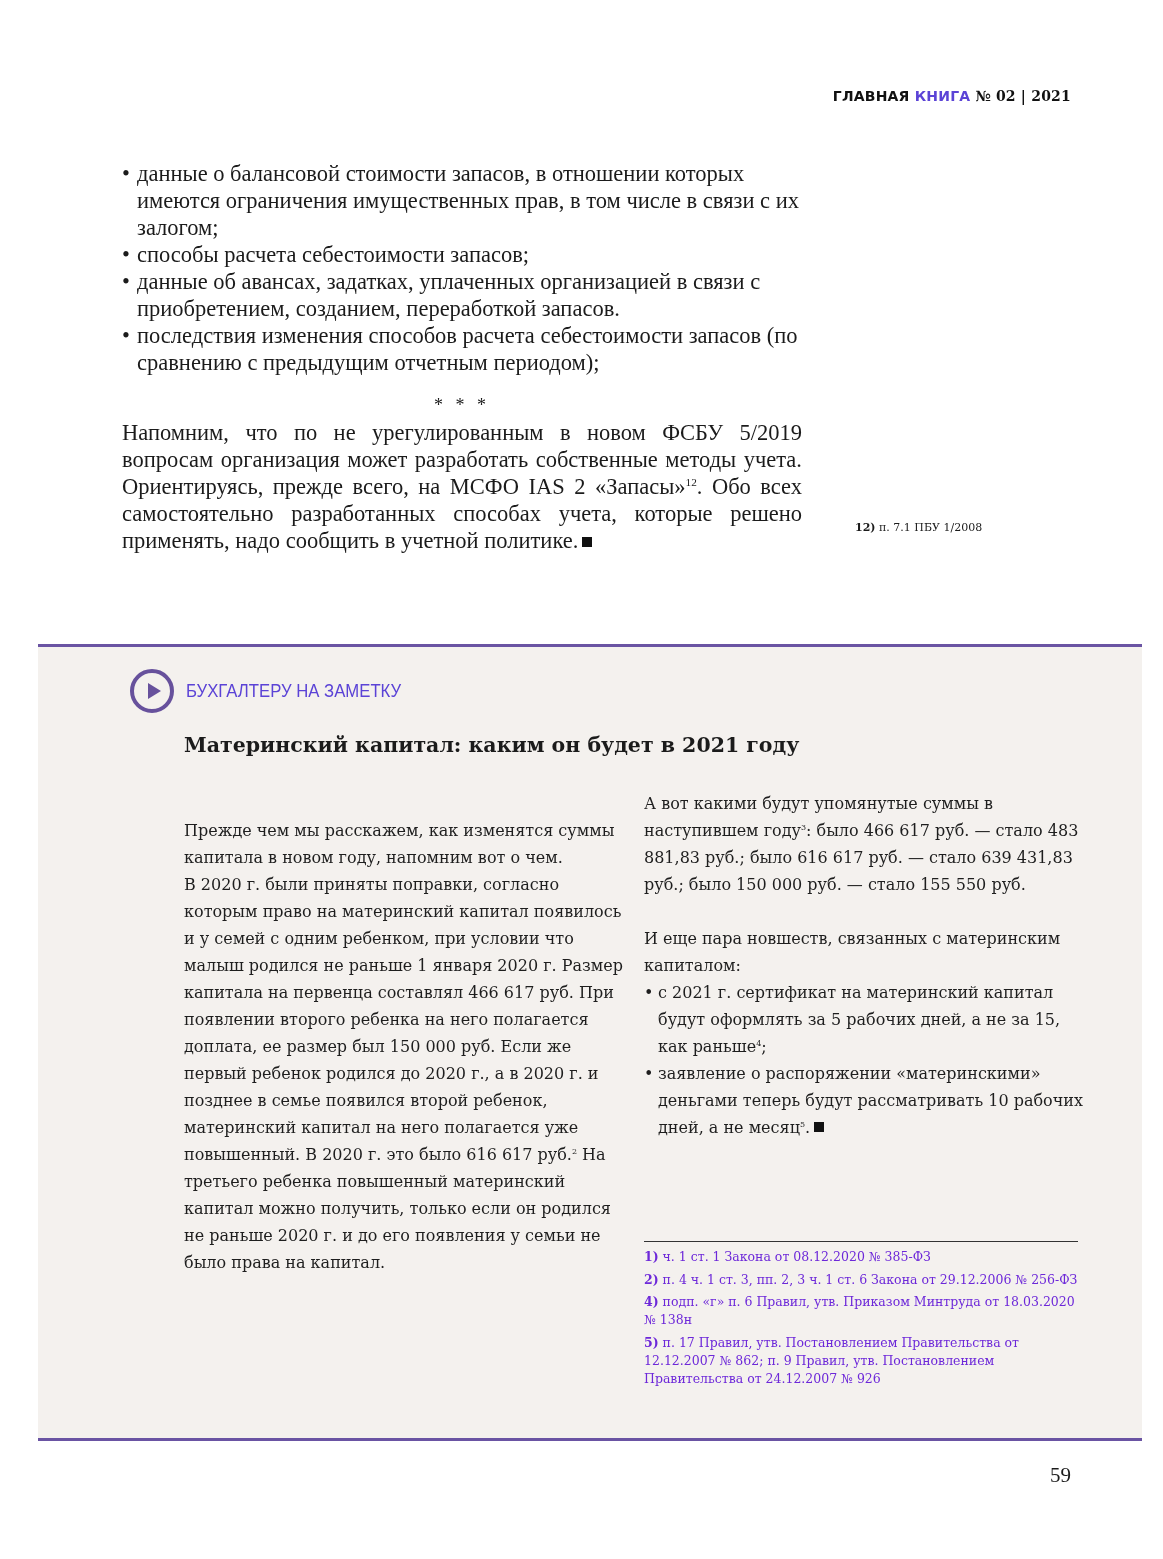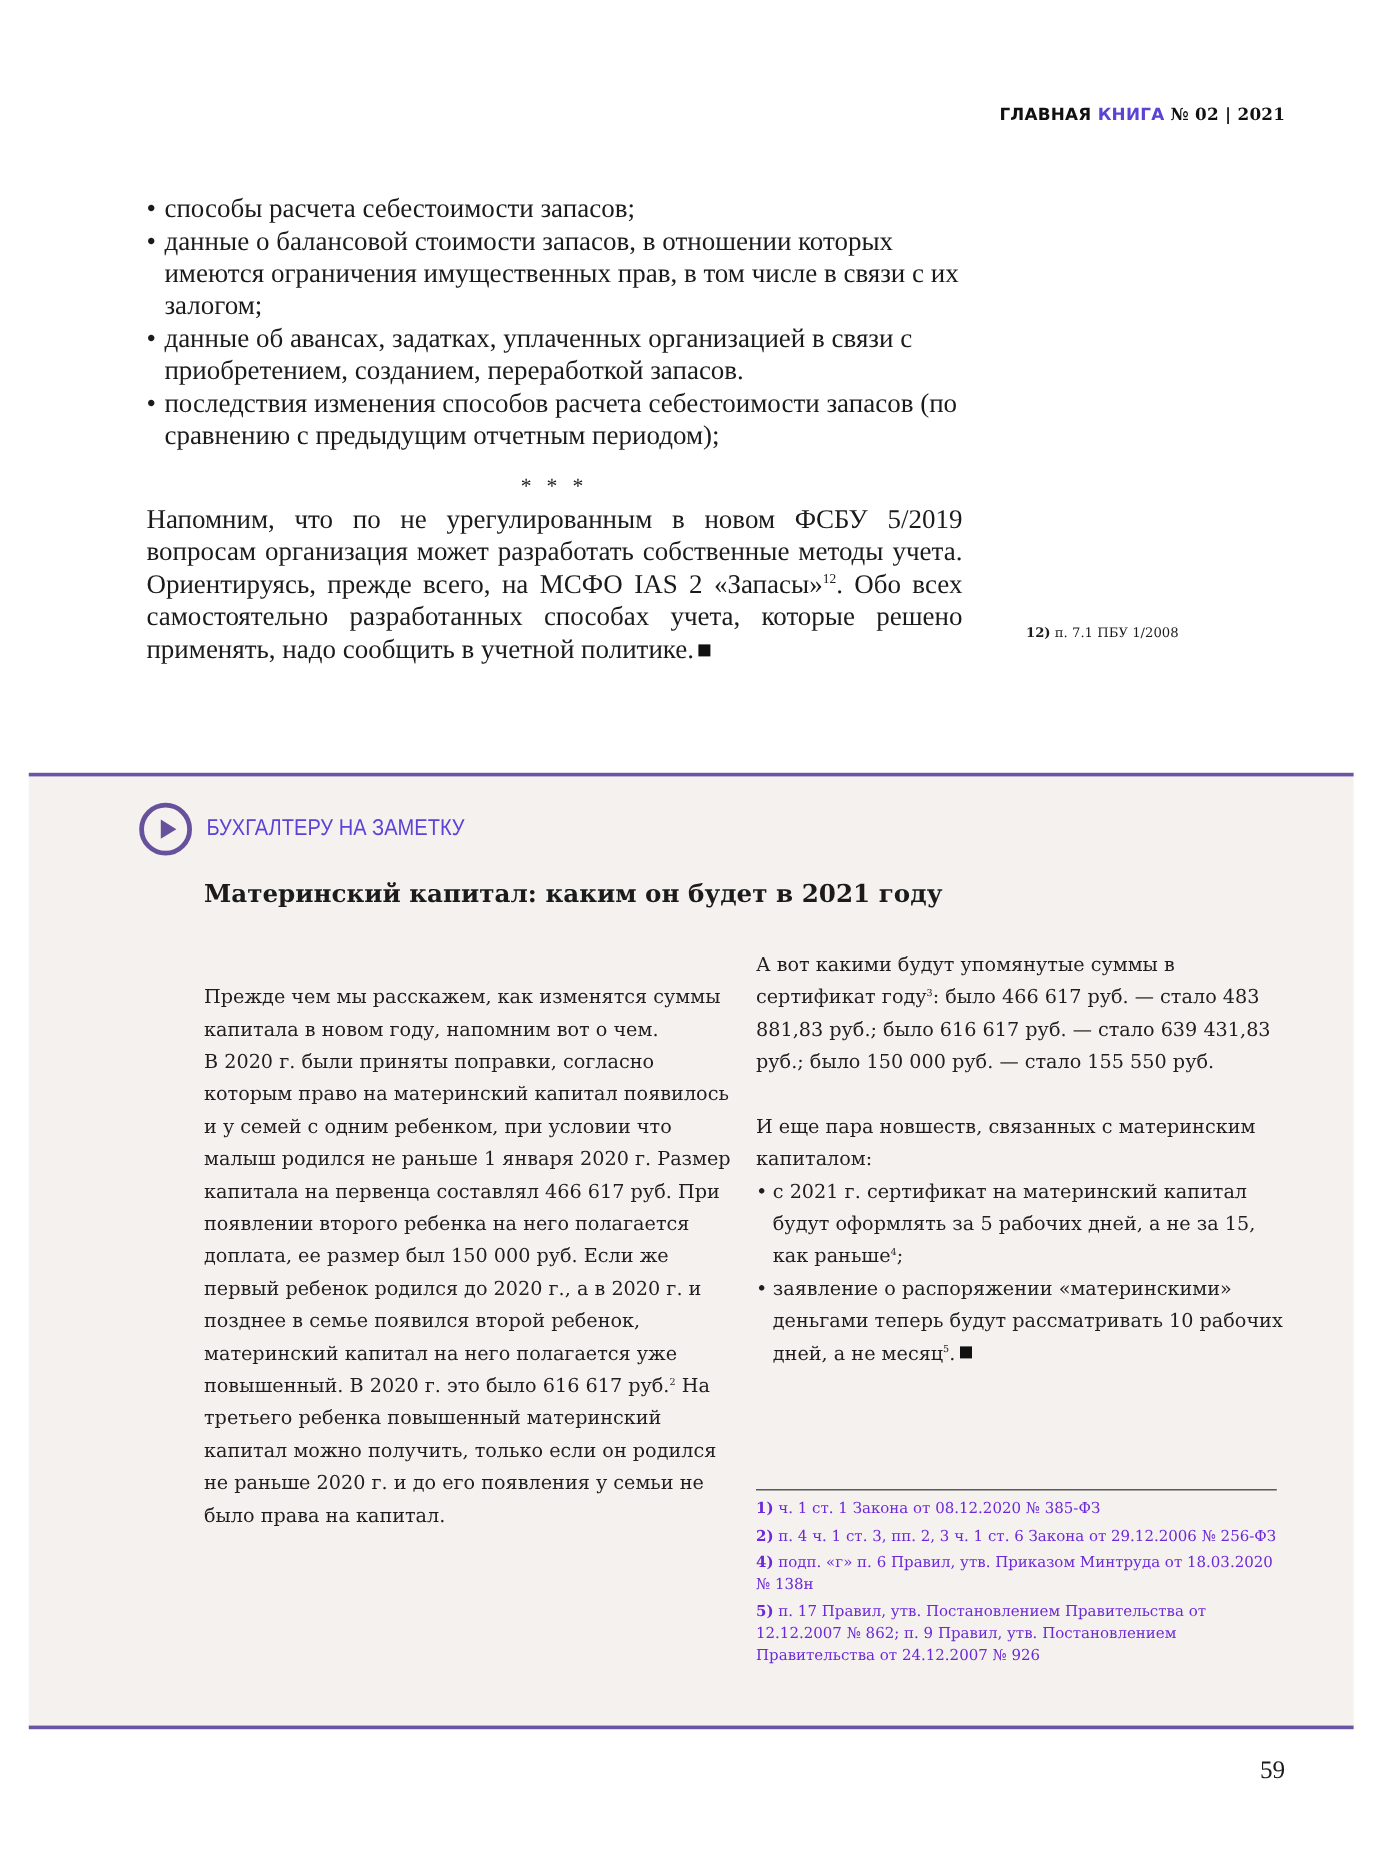--- a/index.html
+++ b/index.html
@@ -18,21 +18,21 @@
   .main-col li { position: relative; padding-left: 15px; }
   .main-col li::before { content: "•"; position: absolute; left: 0; top: 0; }
   .stars { text-align: center; margin-top: 16px; height: 27px; font-size: 18px; letter-spacing: 4px; }
   .main-col p { margin: 0; text-align: justify; }
   sup { font-size: 0.5em; line-height: 0; vertical-align: 0.75em; }
   .endmark { display: inline-block; width: 10px; height: 10px; background: #111; margin-left: 4px; vertical-align: 1px; }
 
   .side-note { position: absolute; left: 855px; top: 521px; font-size: 11px; font-family: "DejaVu Serif", serif; }
   .side-note b { font-weight: bold; }
 
-  .note-box { position: absolute; left: 24px; top: 644px; width: 1104px; height: 797px;
+  .note-box { position: absolute; left: 38px; top: 644px; width: 1104px; height: 797px;
               background: #f4f1ee; border-top: 3px solid #6a54a3; border-bottom: 3px solid #6a54a3; box-sizing: border-box; }
   .note-head { position: absolute; left: 92px; top: 22px; display: flex; align-items: center; }
   .play-icon { width: 36px; height: 36px; border: 4px solid #67519c; border-radius: 50%; position: relative; box-sizing: content-box; }
   .play-icon::after { content: ""; position: absolute; left: 14px; top: 10px; border-left: 13px solid #67519c;
                       border-top: 8px solid transparent; border-bottom: 8px solid transparent; }
   .note-label { margin-left: 12px; color: #5b43d6; font-size: 19px; font-family: "Liberation Sans", "DejaVu Sans", sans-serif;
                 transform: scaleX(0.88); transform-origin: left center; letter-spacing: 0px; white-space: nowrap; }
   .note-title { position: absolute; left: 146px; top: 86px; font-size: 20.5px; font-weight: bold; white-space: nowrap;
                 font-family: "DejaVu Serif", serif; }
 
@@ -57,22 +57,22 @@
 <body>
 
 <div class="running-head">
   <span class="mag-a">ГЛАВНАЯ</span>
   <span class="mag-b">КНИГА</span>
   <span class="issue">№ 02 | 2021</span>
 </div>
 
 <div class="main-col">
   <ul>
+    <li>данные о балансовой стоимости запасов, в отношении которых имеются ограничения имущественных прав, в том числе в связи с их залогом;</li>
     <li>способы расчета себестоимости запасов;</li>
-    <li>данные о балансовой стоимости запасов, в отношении которых имеются ограничения имущественных прав, в том числе в связи с их залогом;</li>
     <li>данные об авансах, задатках, уплаченных организацией в связи с приобретением, созданием, переработкой запасов.</li>
     <li>последствия изменения способов расчета себестоимости запасов (по сравнению с предыдущим отчетным периодом);</li>
   </ul>
   <div class="stars">* * *</div>
   <p><span>Напомним, что по не урегулированным в новом ФСБУ 5/2019 вопросам организация может разработать собственные методы учета. Ориентируясь, прежде всего, на МСФО IAS 2 «Запасы»</span><sup>12</sup><span>. Обо всех самостоятельно разработанных способах учета, которые решено применять, надо сообщить в учетной политике.</span><span class="endmark"></span></p>
 </div>
 
 <div class="side-note">
   <b>12)</b><span> п. 7.1 ПБУ 1/2008</span>
 </div>
@@ -84,21 +84,21 @@
   </div>
   <div class="note-title">Материнский капитал: каким он будет в 2021 году</div>
 
   <div class="col left">
     <div class="gap"></div>
     <p>Прежде чем мы расскажем, как изменятся суммы капитала в новом году, напомним вот о чем.</p>
     <p><span>В 2020 г. были приняты поправки, согласно которым право на материнский капитал появилось и у семей с одним ребенком, при условии что малыш родился не раньше 1 января 2020 г. Размер капитала на первенца составлял 466 617 руб. При появлении второго ребенка на него полагается доплата, ее размер был 150 000 руб. Если же первый ребенок родился до 2020 г., а в 2020 г. и позднее в семье появился второй ребенок, материнский капитал на него полагается уже повышенный. В 2020 г. это было 616 617 руб.</span><sup>2</sup><span> На третьего ребенка повышенный материнский капитал можно получить, только если он родился не раньше 2020 г. и до его появления у семьи не было права на капитал.</span></p>
   </div>
 
   <div class="col right">
-    <p><span>А вот какими будут упомянутые суммы в сертификат году</span><sup>3</sup><span>: было 466 617 руб. — стало 483 881,83 руб.; было 616 617 руб. — стало 639 431,83 руб.; было 150 000 руб. — стало 155 550 руб.</span></p>
+    <p><span>А вот какими будут упомянутые суммы в наступившем году</span><sup>3</sup><span>: было 466 617 руб. — стало 483 881,83 руб.; было 616 617 руб. — стало 639 431,83 руб.; было 150 000 руб. — стало 155 550 руб.</span></p>
     <div class="gap"></div>
     <p>И еще пара новшеств, связанных с материнским капиталом:</p>
     <ul>
       <li><span>с 2021 г. сертификат на материнский капитал будут оформлять за 5 рабочих дней, а не за 15, как раньше</span><sup>4</sup><span>;</span></li>
       <li><span>заявление о распоряжении «материнскими» деньгами теперь будут рассматривать 10 рабочих дней, а не месяц</span><sup>5</sup><span>.</span><span class="endmark"></span></li>
     </ul>
   </div>
 
   <div class="fn-rule"></div>
   <div class="footnotes">

